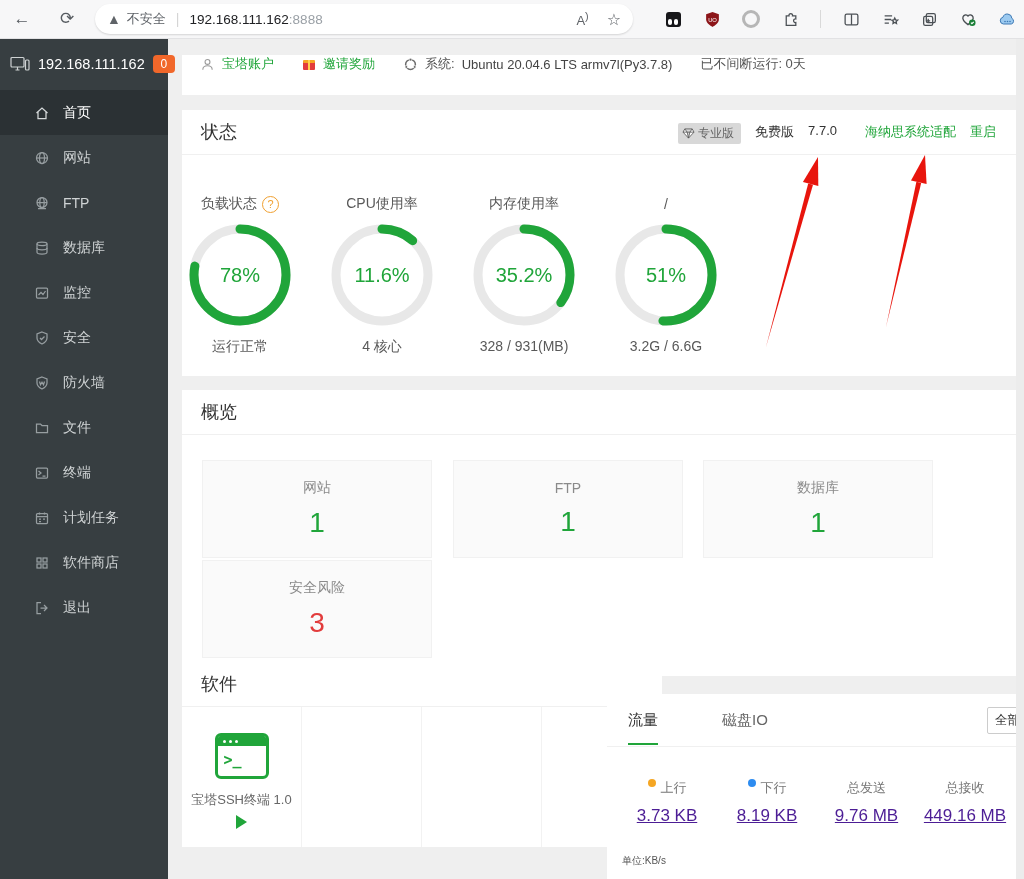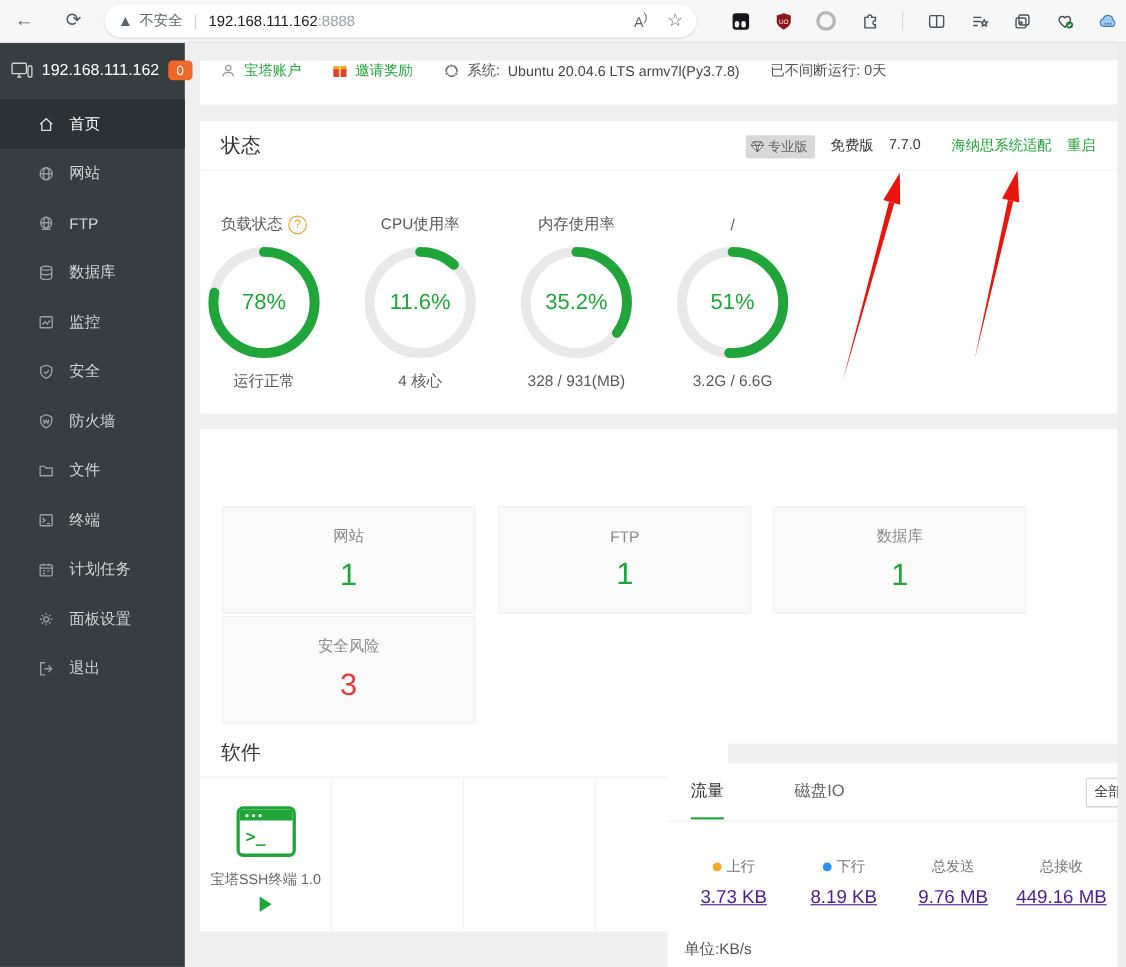--- a/index.html
+++ b/index.html
@@ -76,24 +76,24 @@
   
   .trafcard{left:439px;top:656px;width:468px;height:185px;overflow:hidden;}
   .traf-head{height:52px;border-bottom:1px solid #f0f0f0;position:relative;}
   .tab{position:absolute;top:0;height:49px;line-height:52px;font-size:15px;color:#666;cursor:pointer;}
   .tab.active{color:#333;border-bottom:2px solid #20a53a;}
   .tab0{left:21px;} .tab1{left:115px;}
   .range-sel{position:absolute;right:14px;top:13px;width:74px;height:27px;border:1px solid #ccc;border-radius:2px;background:#fff;
              font-size:12.5px;color:#333;display:flex;align-items:center;justify-content:space-between;padding:0 7px;box-sizing:border-box;cursor:pointer;}
   .range-sel .car{font-size:10px;color:#555;}
   .stat{position:absolute;top:85px;text-align:center;}
-  .stat .sl{font-size:13px;color:#777;display:flex;align-items:center;justify-content:center;gap:5px;white-space:nowrap;}
+  .stat .sl{font-size:13px;color:#777;display:flex;justify-content:center;gap:5px;white-space:nowrap;}
   .dot{width:8px;height:8px;border-radius:50%;display:inline-block;}
   .stat .sv{margin-top:9px;font-size:17px;color:#4c1d95;white-space:nowrap;text-decoration:underline;}
-  .unit{position:absolute;left:15px;top:160px;font-size:14px;color:#555;}
+  .unit{position:absolute;left:15px;top:160px;font-size:10px;color:#555;}
 </style>
 </head>
 <body>
 
 <div class="browser">
   <div class="nav-ic" style="left:10px">←</div>
   <div class="nav-ic" style="left:55px">⟳</div>
   <div class="addr">
     <span class="warn">
       <span class="warn-tri">▲</span>
@@ -239,24 +239,26 @@
   </div>
   <div class="mi">
     <svg width="16" height="16" viewBox="0 0 16 16">
         <rect x="2.5" y="3.5" width="11" height="10" rx="1"></rect>
         <path d="M2.5 6.5 H13.5 M5.5 2.5 V4.5 M10.5 2.5 V4.5 M5 9 h2 M9 9 h2 M5 11.5 h2"></path>
       </svg>
     <span>计划任务</span>
   </div>
   <div class="mi">
     <svg width="16" height="16" viewBox="0 0 16 16">
-        <circle cx="8" cy="8" r="2.2"></circle>
-        <path d="M8 2.5 V4.2 M8 11.8 V13.5 M2.5 8 H4.2 M11.8 8 H13.5 M4.1 4.1 L5.3 5.3 M10.7 10.7 L11.9 11.9 M11.9 4.1 L10.7 5.3 M5.3 10.7 L4.1 11.9"></path>
-      </svg>
-    <span>面板设置</span>
+        <rect x="3" y="3" width="4" height="4"></rect>
+        <rect x="9" y="3" width="4" height="4"></rect>
+        <rect x="3" y="9" width="4" height="4"></rect>
+        <rect x="9" y="9" width="4" height="4"></rect>
+      </svg>
+    <span>软件商店</span>
   </div>
   <div class="mi">
     <svg width="16" height="16" viewBox="0 0 16 16">
         <path d="M7 2.5 H3 V13.5 H7 M10 5 L13 8 L10 11 M13 8 H6.5"></path>
       </svg>
     <span>退出</span>
   </div>
 </div>
 
 <div class="main">
@@ -359,20 +361,21 @@
           <circle cx="52" cy="52" r="46" fill="none" stroke="#e8e8e8" stroke-width="9"></circle>
           <circle class="arc" cx="52" cy="52" r="46" fill="none" stroke="#20a53a" stroke-width="9" stroke-linecap="round" transform="rotate(-90 52 52)" stroke-dasharray="147.4 289.0"></circle>
         </svg>
         <div class="pct">51%</div>
       </div>
       <div class="gauge-sub">3.2G / 6.6G</div>
     </div>
   </div>
 
   <div class="card overviewcard">
+    <div class="sec-head">概览</div>
     <div class="mini" style="left:20px;top:70px">
       <span class="lbl">网站</span>
         <span class="val">1</span>
     </div>
     <div class="mini" style="left:271px;top:70px">
       <span class="lbl">FTP</span>
         <span class="val">1</span>
     </div>
     <div class="mini" style="left:521px;top:70px">
       <span class="lbl">数据库</span>

